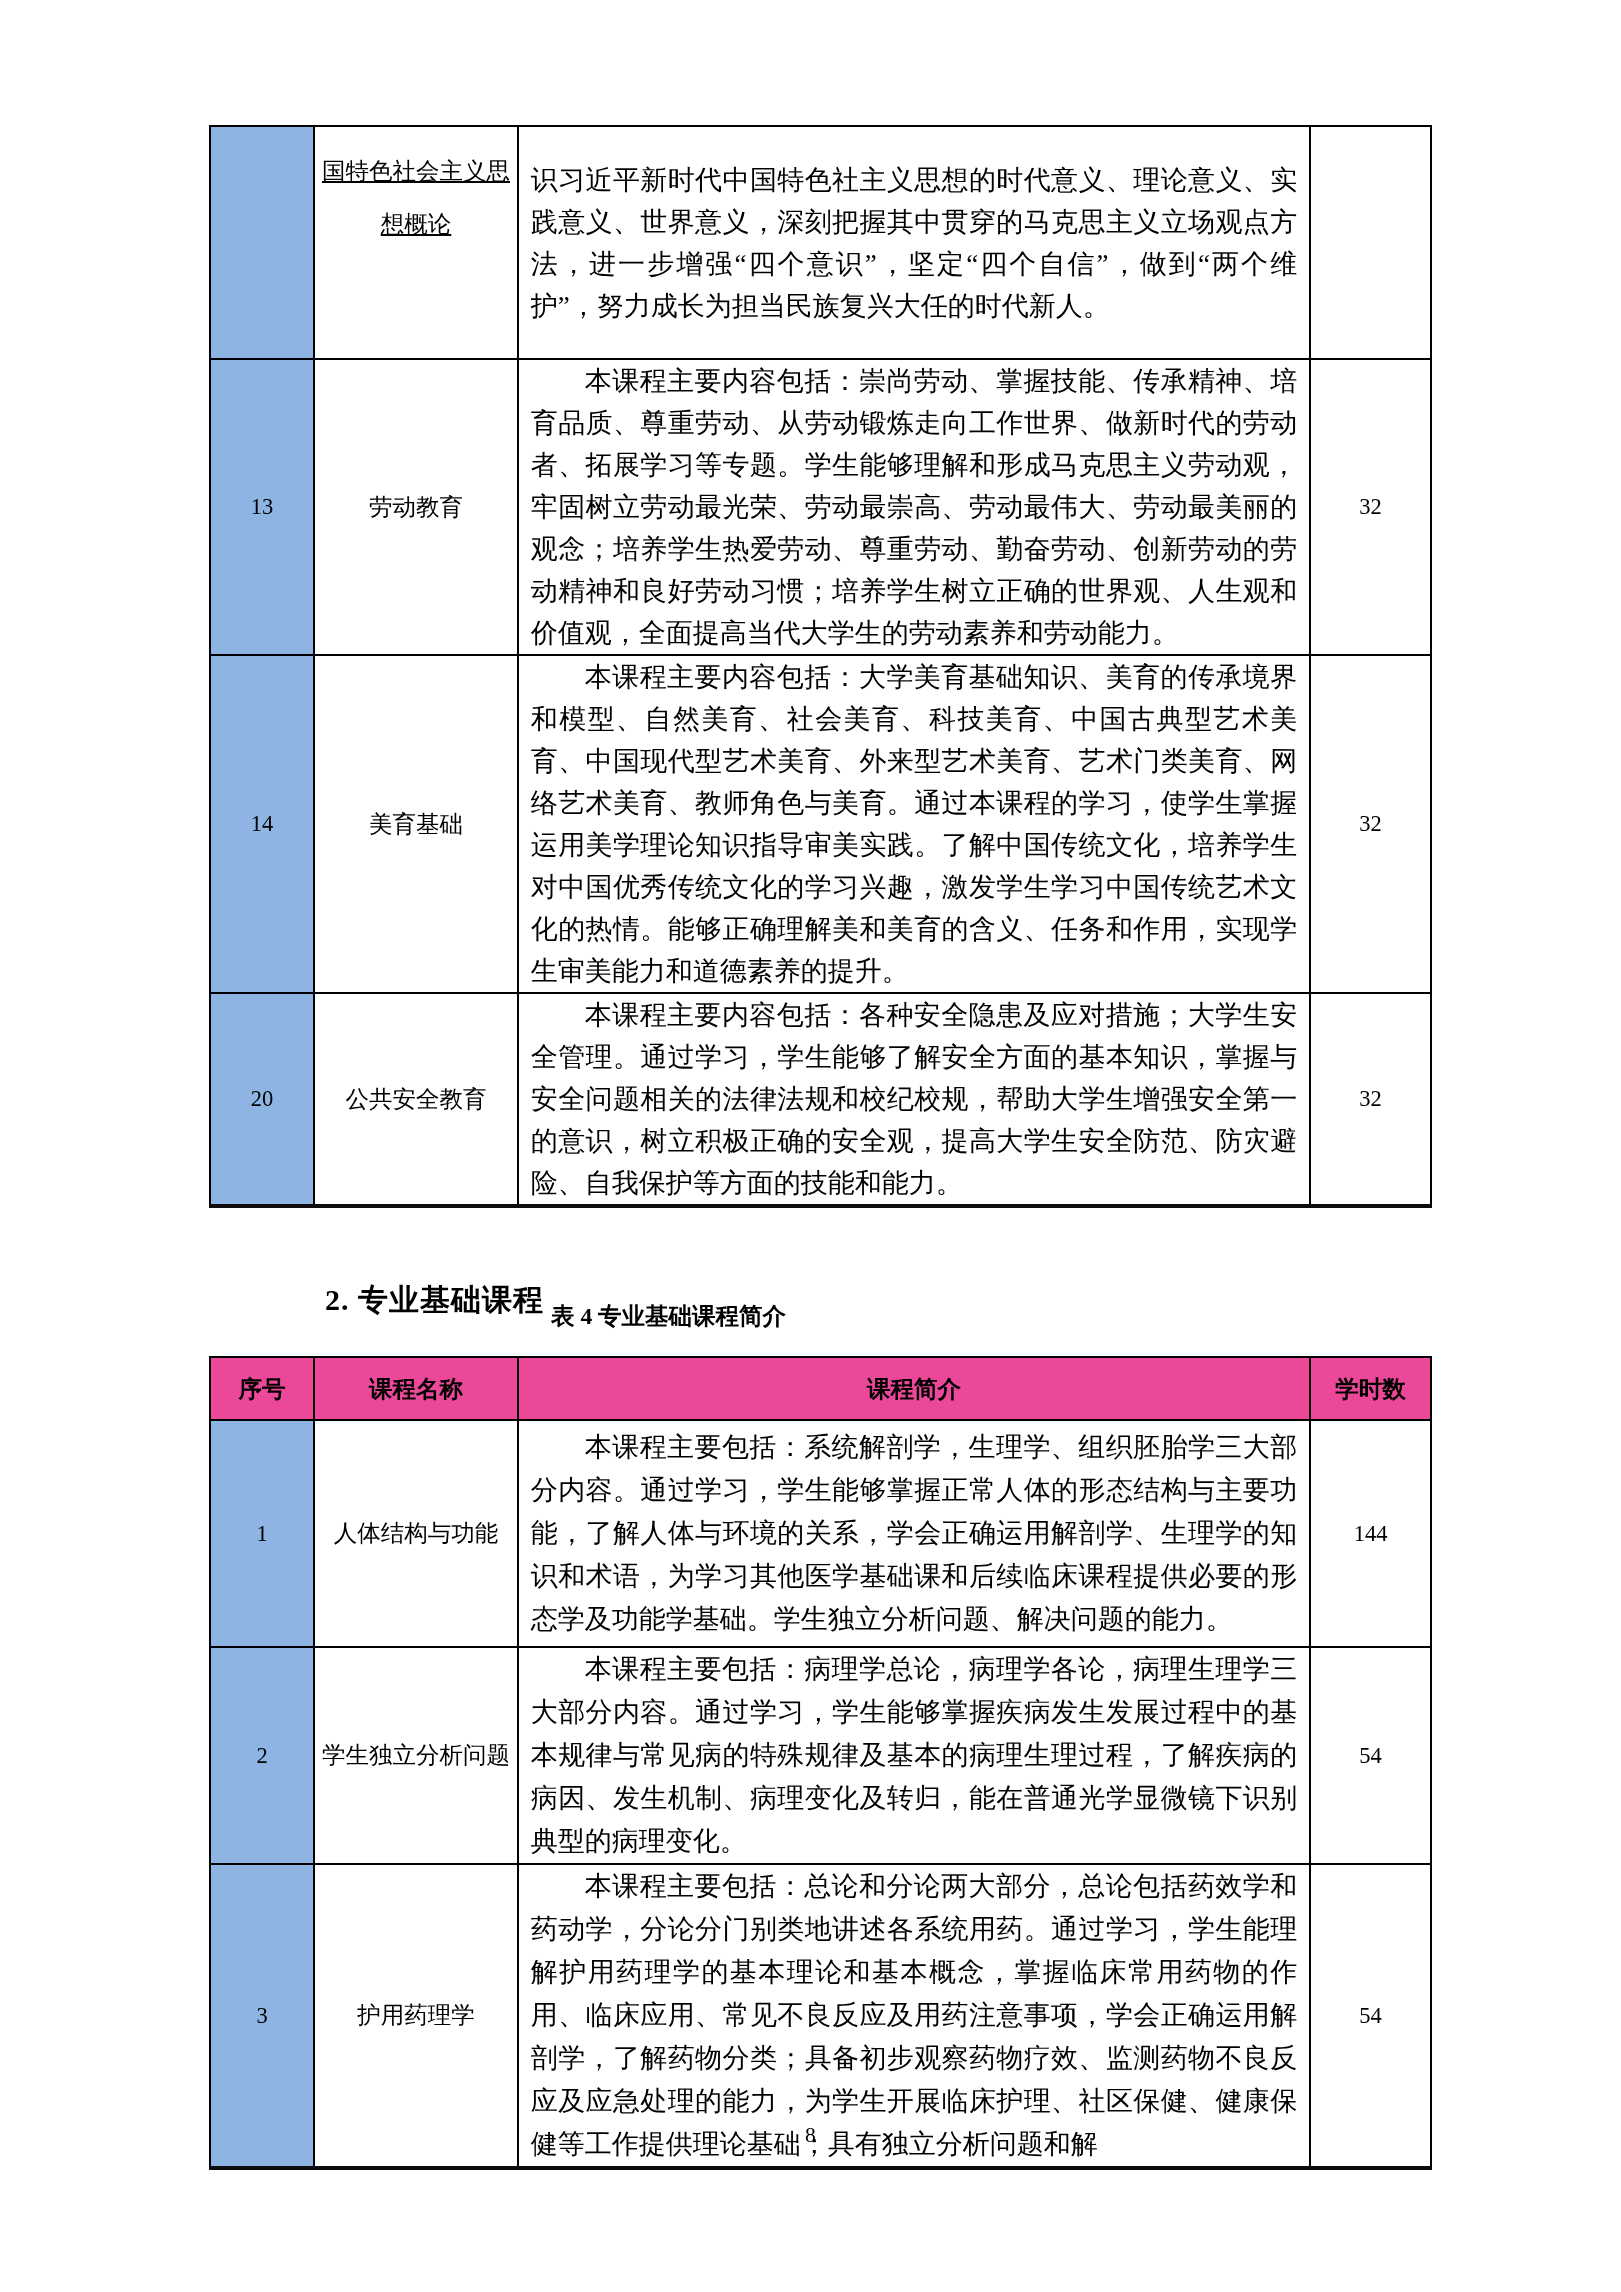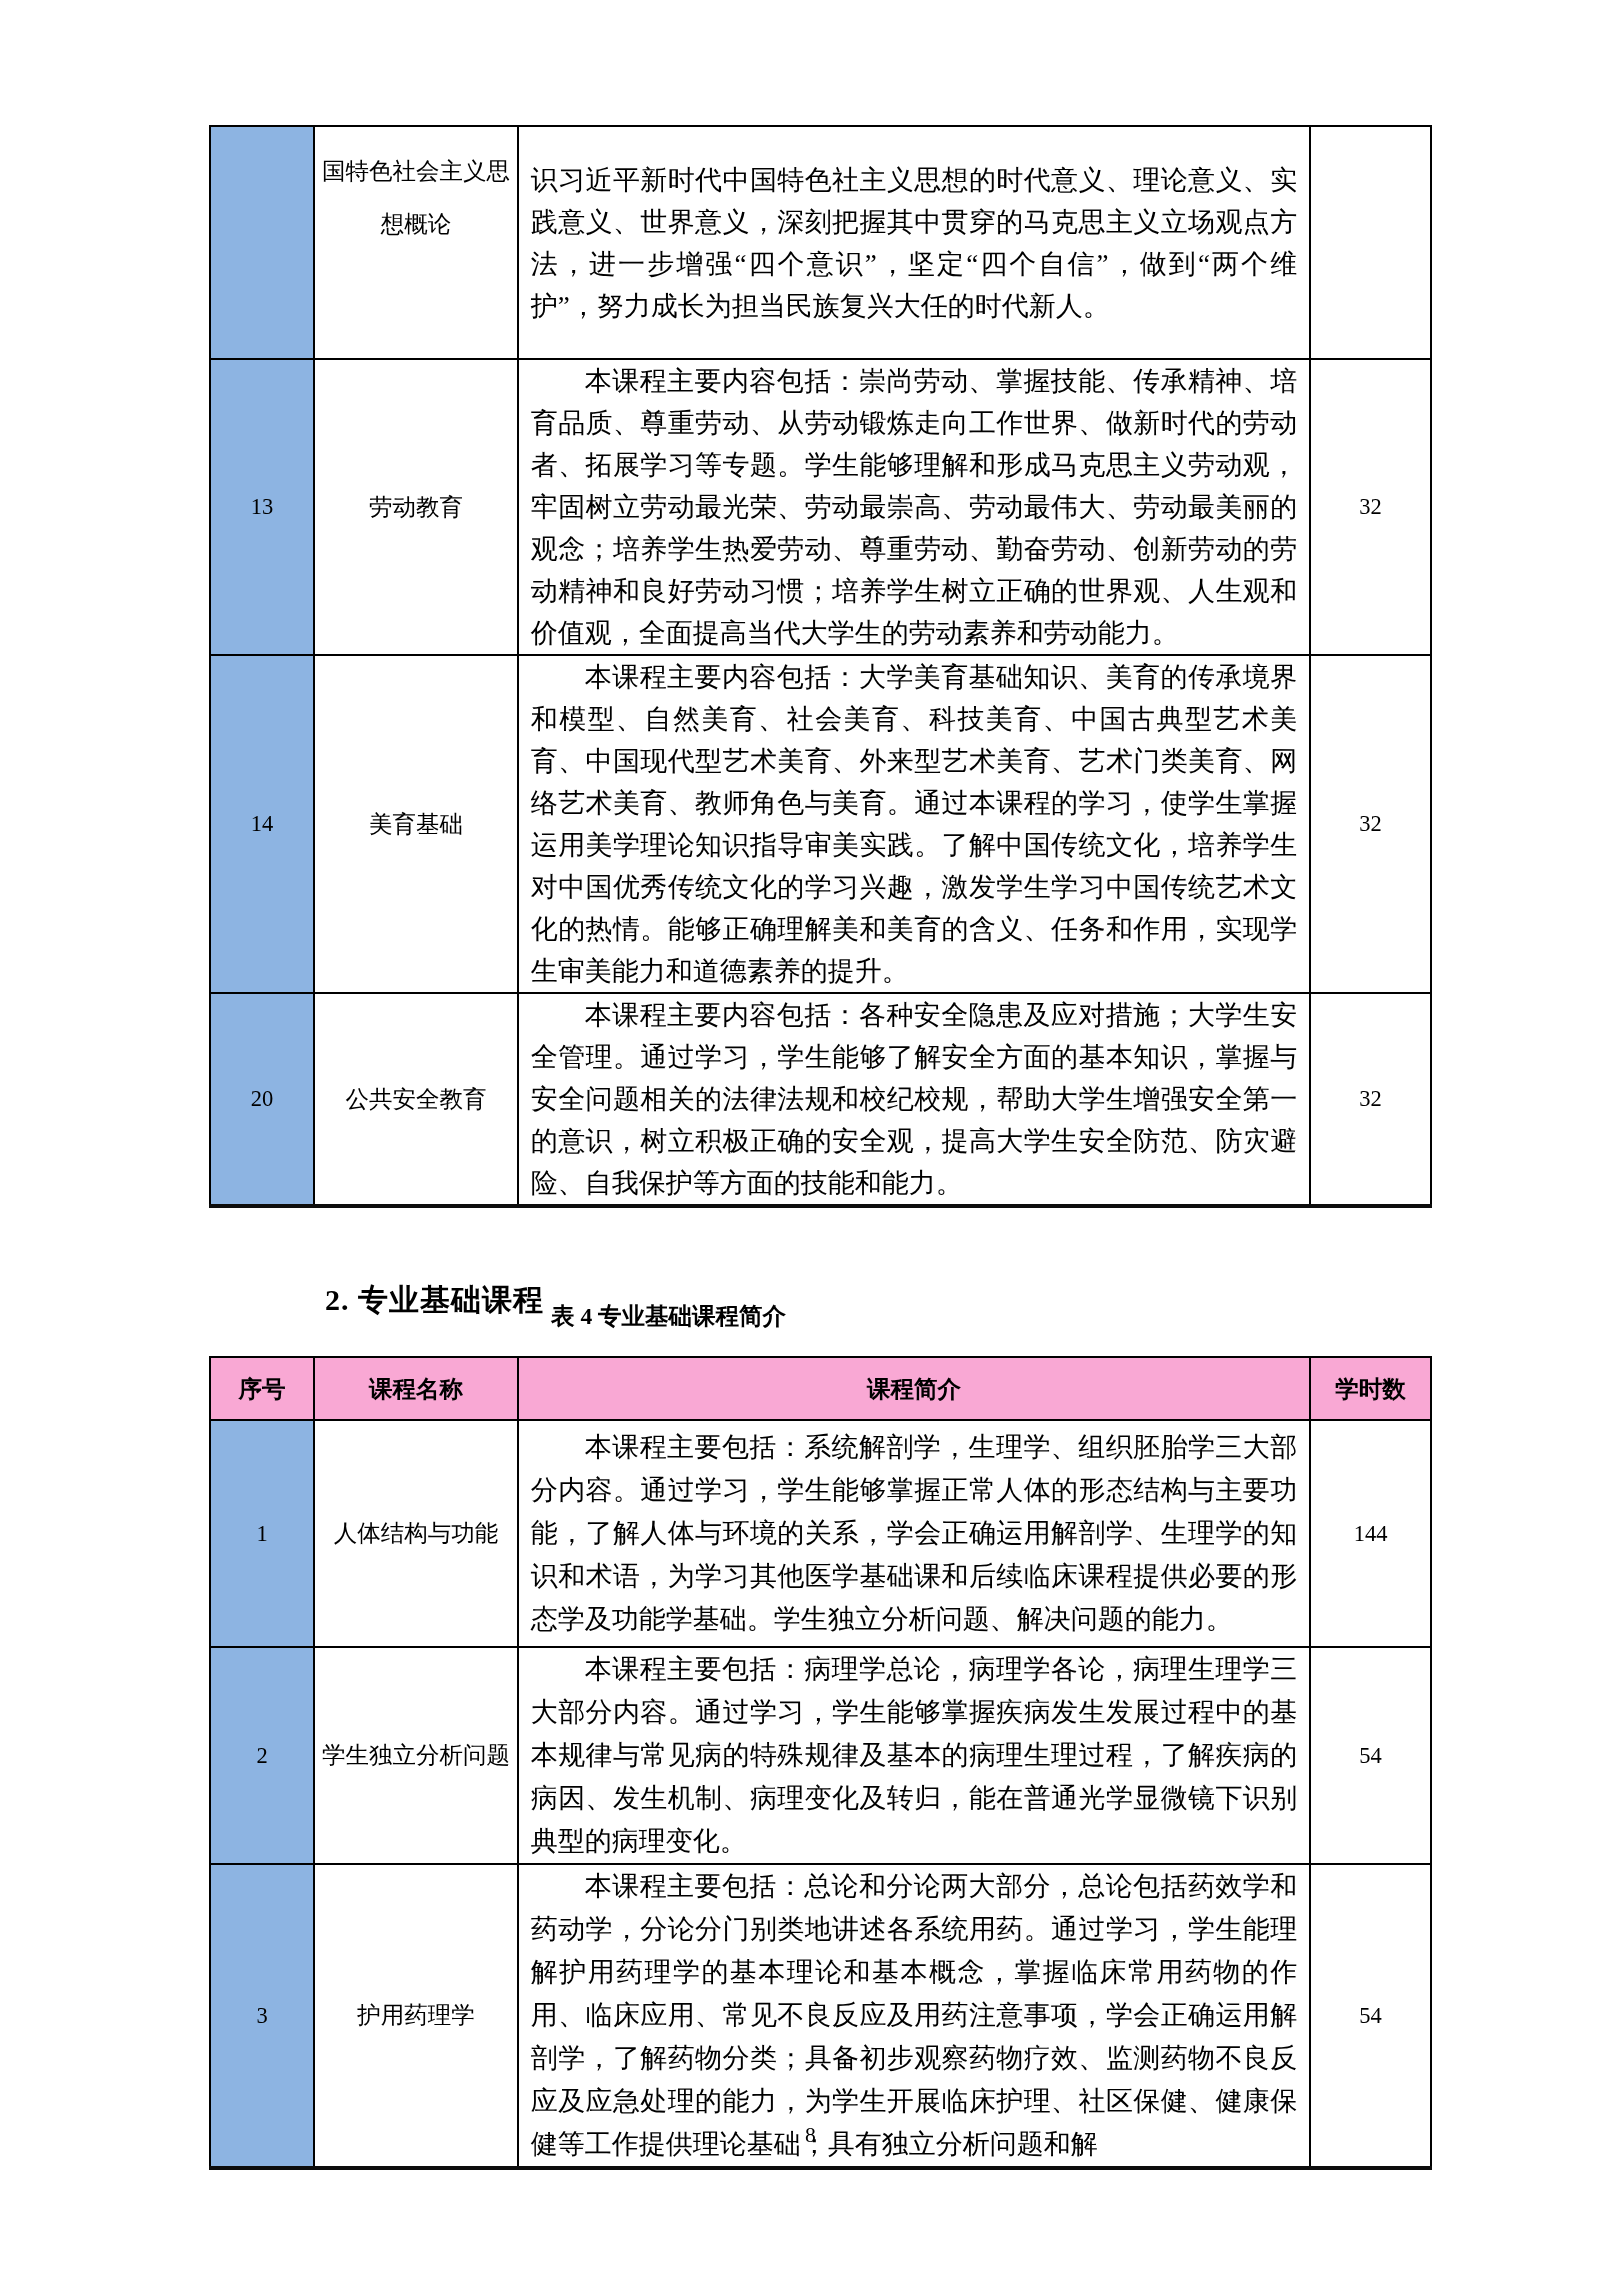--- a/index.html
+++ b/index.html
@@ -30,21 +30,21 @@
     background:#8DB4E2;
     text-align:center; vertical-align:middle;
     font-size:22.5px;
   }
   td.name {
     text-align:center; vertical-align:middle;
     font-size:23.5px; line-height:53px;
     padding:0 5.9px;
     background:#fff;
   }
-  td.name.top { vertical-align:top; padding-top:17.6px; }
+  td.name.top { vertical-align:top; padding-top:17.6px;text-decoration:underline; }
   td.desc { vertical-align:middle; padding:0 11.8px; background:#fff; }
   td.desc p {
     margin:0;
     font-size:27px;
     line-height:42px;
     text-align:justify;
     text-justify:inter-ideograph;
   }
   .t2 td.desc p { line-height:43px; }
   td.desc p.indent { text-indent:2em; }
@@ -54,21 +54,21 @@
   }
   .t1 tr.rA  { height:233px; }
   .t1 tr.r13 { height:295px; }
   .t1 tr.r14 { height:299px; }
   .t1 tr.r15 { height:213px; }
   .t2 tr.hdr { height:63px; }
   .t2 tr.q1  { height:227px; }
   .t2 tr.q2  { height:186px; }
   .t2 tr.q3  { height:255px; }
   .t2 th {
-    background:#f9a8d4;
+    background:#ec4899;
     font-weight:bold;
     font-size:23.5px;
     vertical-align:middle;font-family:Liberation Serif, serif;
   }
   .section-heading {
     position:absolute;
     left:325px; top:1280px;
     font-size:30px;
     letter-spacing:1px;
     font-weight:bold;

